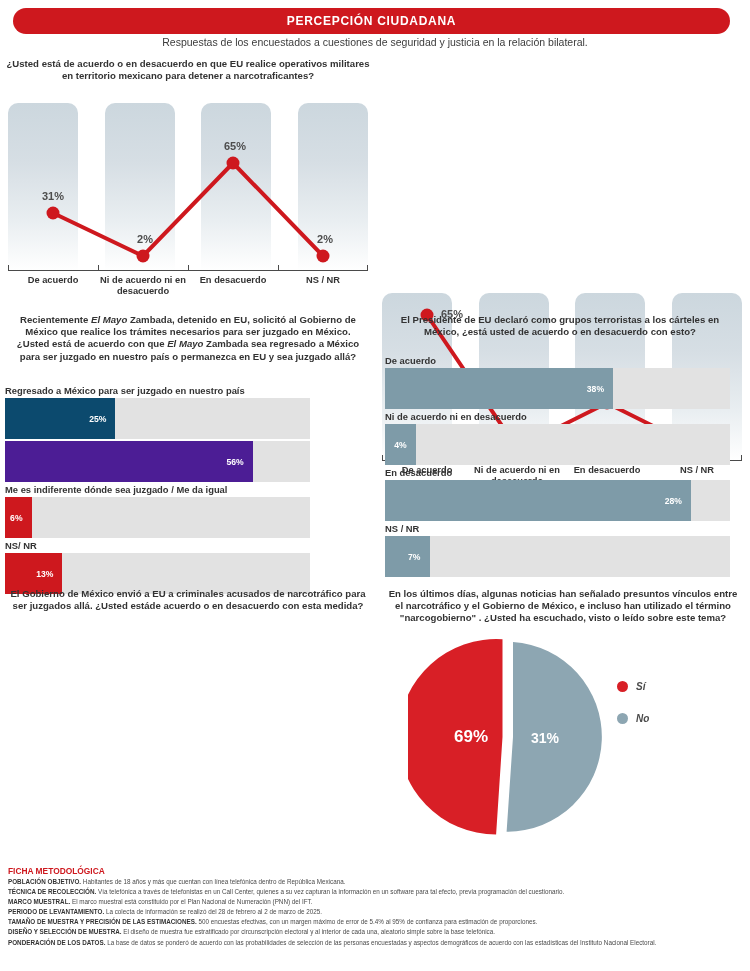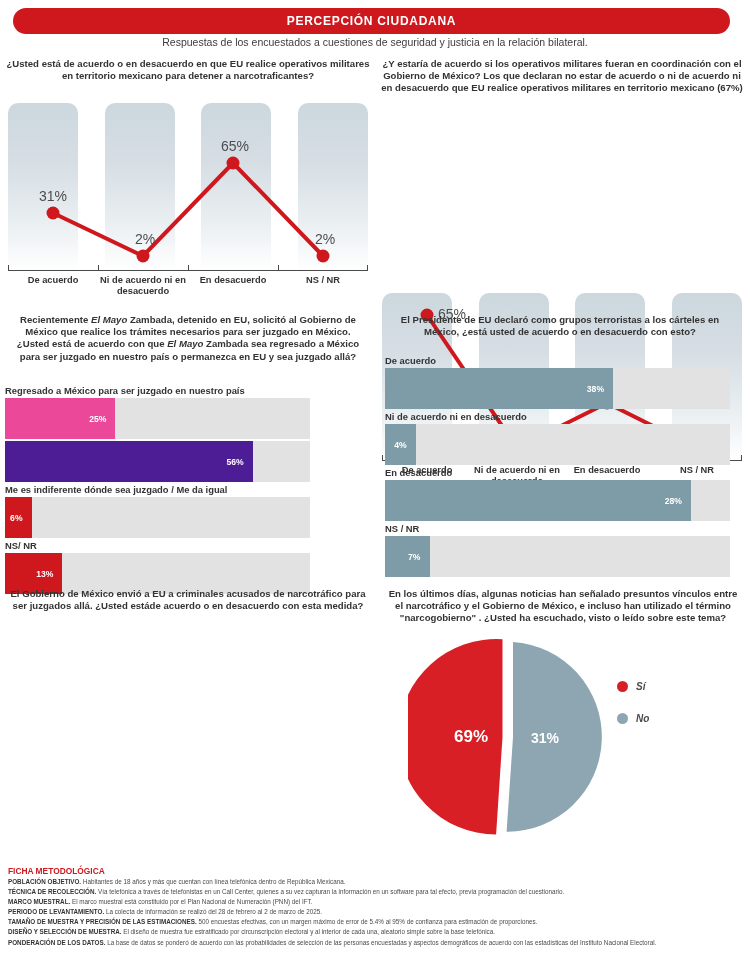--- a/index.html
+++ b/index.html
@@ -45,21 +45,21 @@
     position:absolute;left:0;right:0;height:1px;background:#4a4a4a;
   }
   .tick{position:absolute;width:1px;height:5px;background:#4a4a4a;}
   .xlabels{position:absolute;left:0;right:0;display:flex;}
   .xlabel{
     flex:1 1 0;text-align:center;font-size:9.3px;font-weight:bold;color:#333;
     line-height:10.5px;
   }
   .lc-svg{position:absolute;left:0;top:0;}
   .pt-label{
-    position:absolute;font-size:14px;font-weight:normal;color:#4d4d4d;
+    position:absolute;font-size:11px;font-weight:bold;color:#4d4d4d;
     transform:translate(-50%,-50%);white-space:nowrap;
   }
 
   
   .barlist{position:absolute;left:0;right:0;}
   .bar-row{margin-bottom:2px;}
   .bar-label{font-size:9.4px;color:#333;font-weight:600;margin-bottom:2px;}
   .bar-track{position:relative;width:100%;height:41px;background:#e2e2e2;}
   .bar-fill{position:absolute;left:0;top:0;bottom:0;
             display:flex;align-items:center;justify-content:flex-end;}
@@ -118,23 +118,20 @@
     <div class="tick" style="left:270px;top:162px;"></div>
     <div class="tick" style="left:359px;top:162px;"></div>
     <div class="xlabels" style="top:172px;">
       <div class="xlabel">De acuerdo</div>
       <div class="xlabel">Ni de acuerdo ni en desacuerdo</div>
       <div class="xlabel">En desacuerdo</div>
       <div class="xlabel">NS / NR</div>
     </div>
   </div>
 
-  <div class="panel" style="left:378px;top:58px;width:368px;">
-    <div class="q-title">¿Y estaría de acuerdo si los operativos militares fueran en coordinación con el Gobierno de México? Los que declaran no estar de acuerdo o ni de acuerdo ni en desacuerdo que EU realice operativos militares en territorio mexicano (67%)</div>
-  </div>
   <div class="panel linechart" style="left:382px;top:103px;width:360px;height:190px;">
     <div class="cols">
       <div class="col" style="width:70px;"></div>
       <div class="col" style="width:70px;"></div>
       <div class="col" style="width:70px;"></div>
       <div class="col" style="width:70px;"></div>
     </div>
     <svg class="lc-svg" width="360" height="168">
       <polyline points="45,22 135,155 225,110 315,155" fill="none" stroke="#CE181E" stroke-width="4" stroke-linejoin="round" stroke-linecap="round"></polyline>
       <circle cx="45" cy="22" r="6.5" fill="#CE181E"></circle>
@@ -162,21 +159,21 @@
 
   <div class="panel" style="left:12px;top:314px;width:352px;">
     <div class="q-title">
       <span>Recientemente </span><span class="ital">El Mayo</span><span> Zambada, detenido en EU, solicitó al Gobierno de México que realice los trámites necesarios para ser juzgado en México. ¿Usted está de acuerdo con que </span><span class="ital">El Mayo</span><span> Zambada sea regresado a México para ser juzgado en nuestro país o permanezca en EU y sea juzgado allá?</span>
     </div>
   </div>
   <div class="barlist" style="left:5px;top:385px;width:305px;">
     <div class="bar-row">
       <div class="bar-label">Regresado a México para ser juzgado en nuestro país</div>
       <div class="bar-track">
-        <div class="bar-fill" style="width:36.2%;background:#ec4899;">
+        <div class="bar-fill" style="width:36.2%;background:#0c4a6e;">
           <span class="bar-val">25%</span>
         </div>
       </div>
     </div>
     <div class="bar-row">
       <div class="bar-track">
         <div class="bar-fill" style="width:81.2%;background:#4c1d95;">
           <span class="bar-val">56%</span>
         </div>
       </div>

